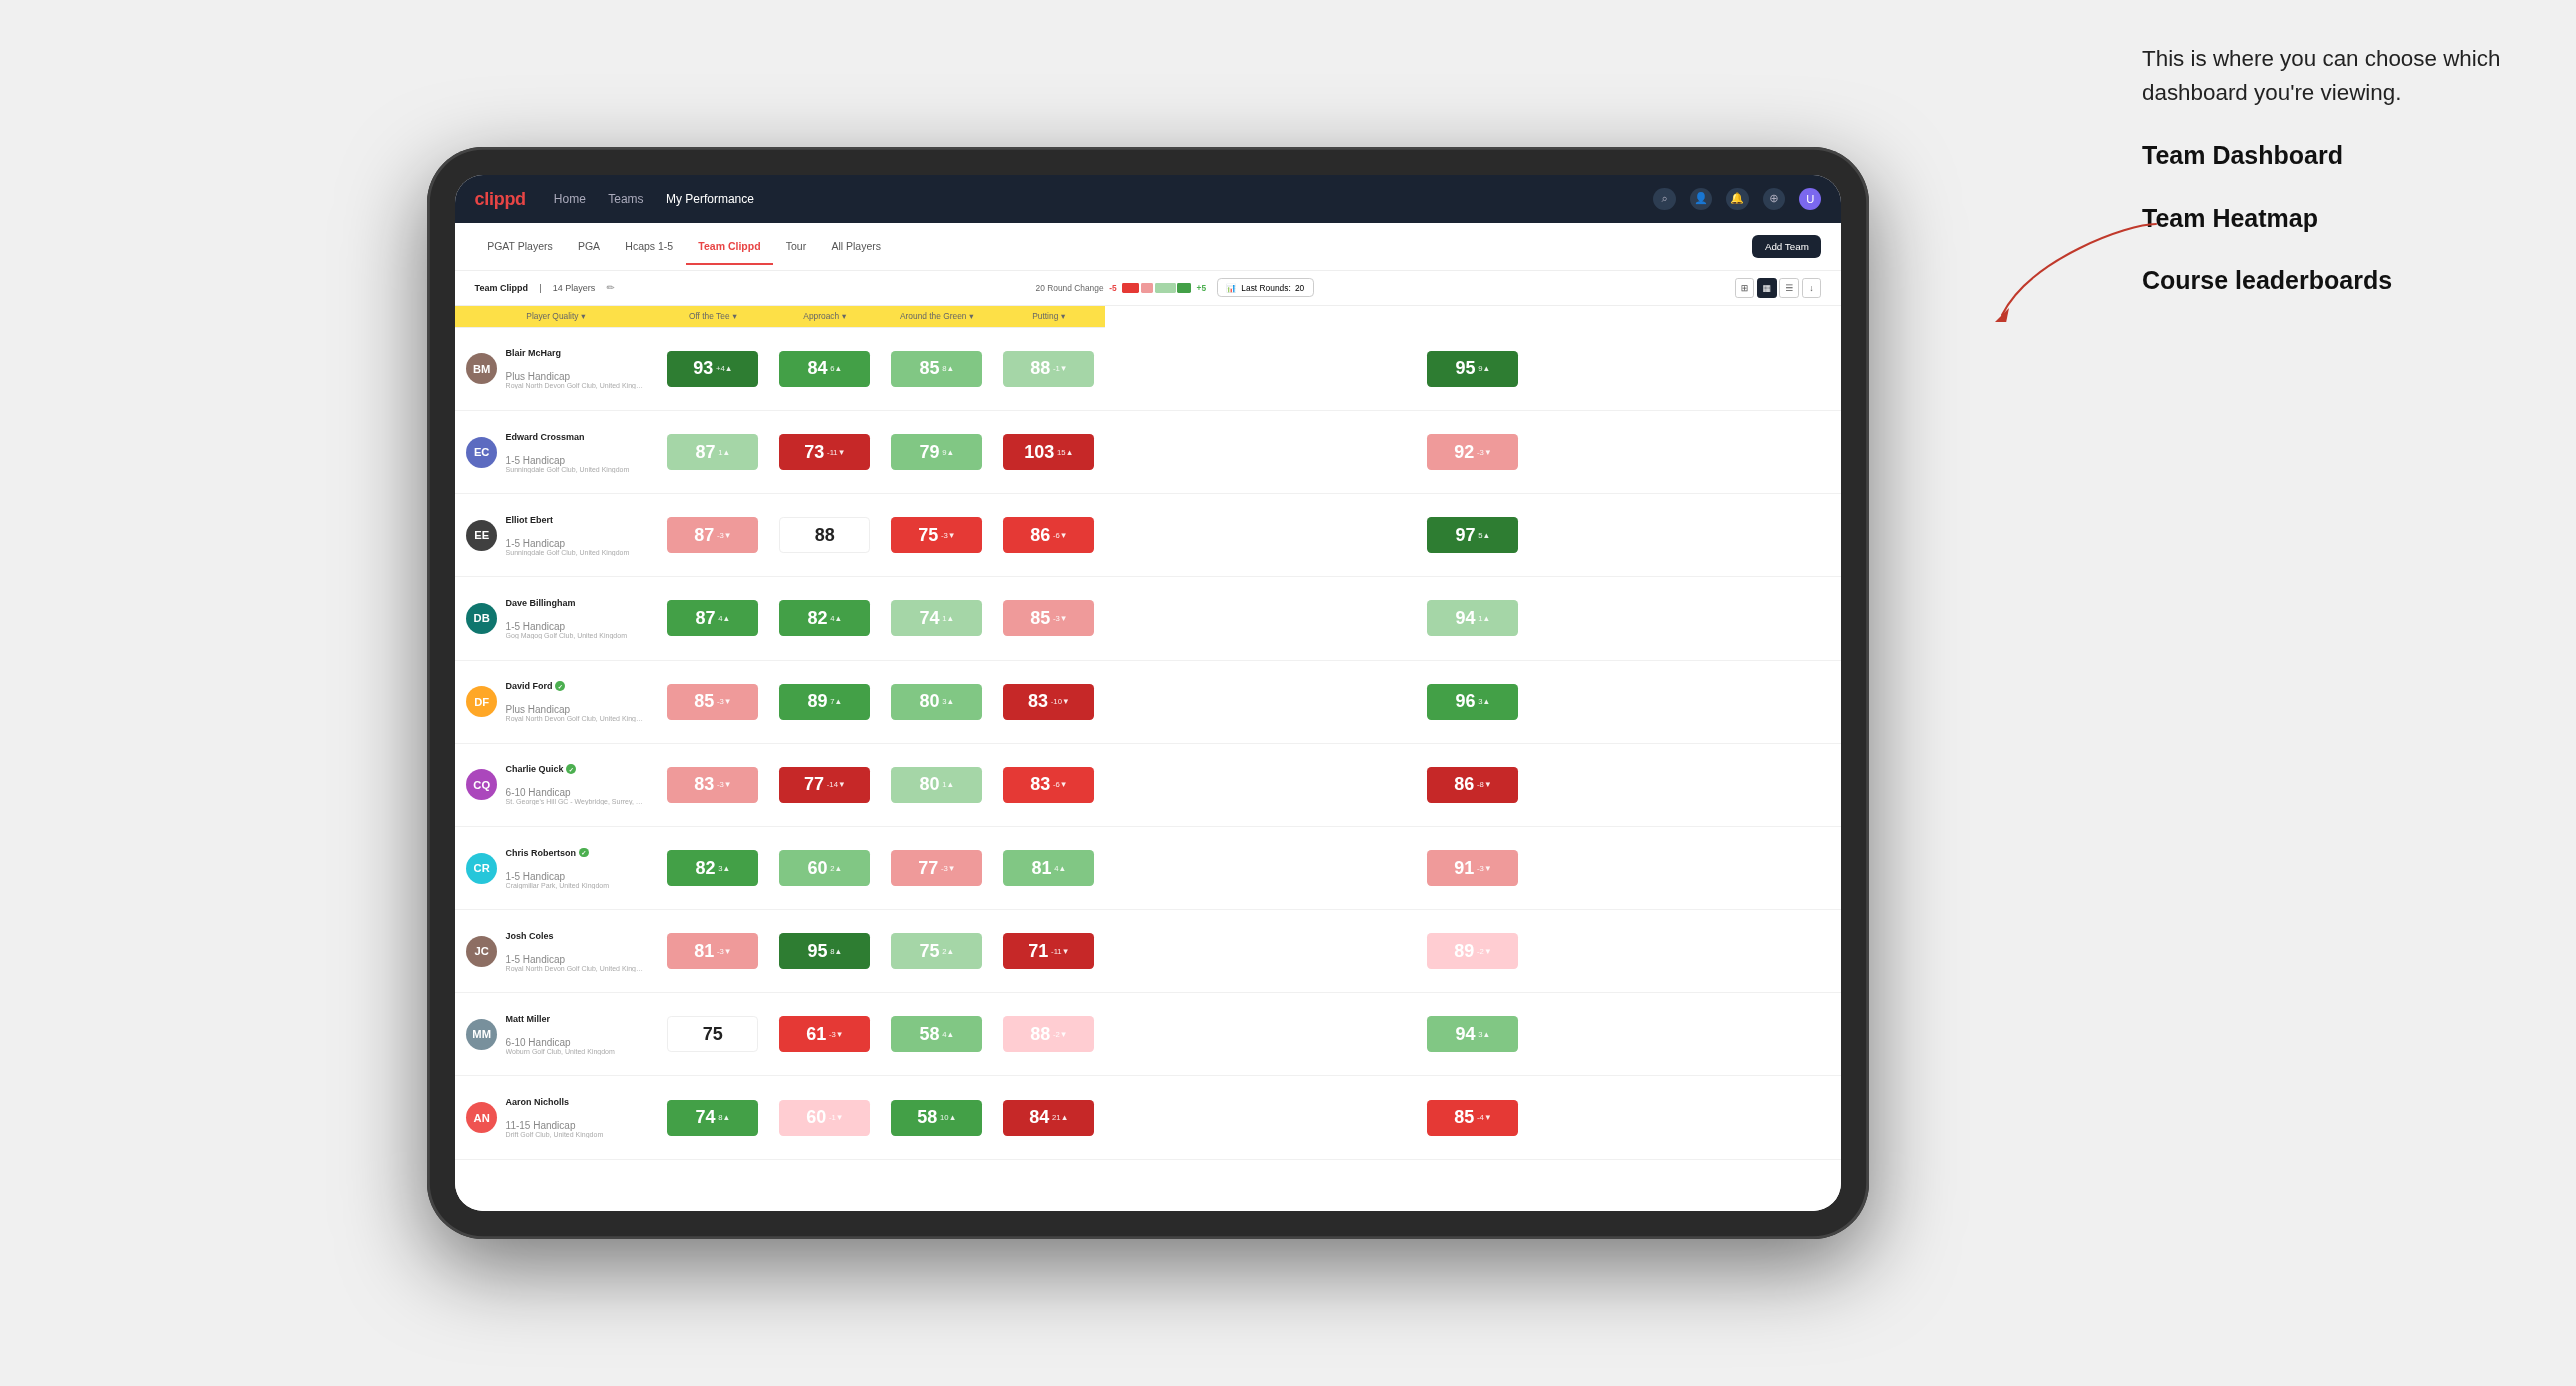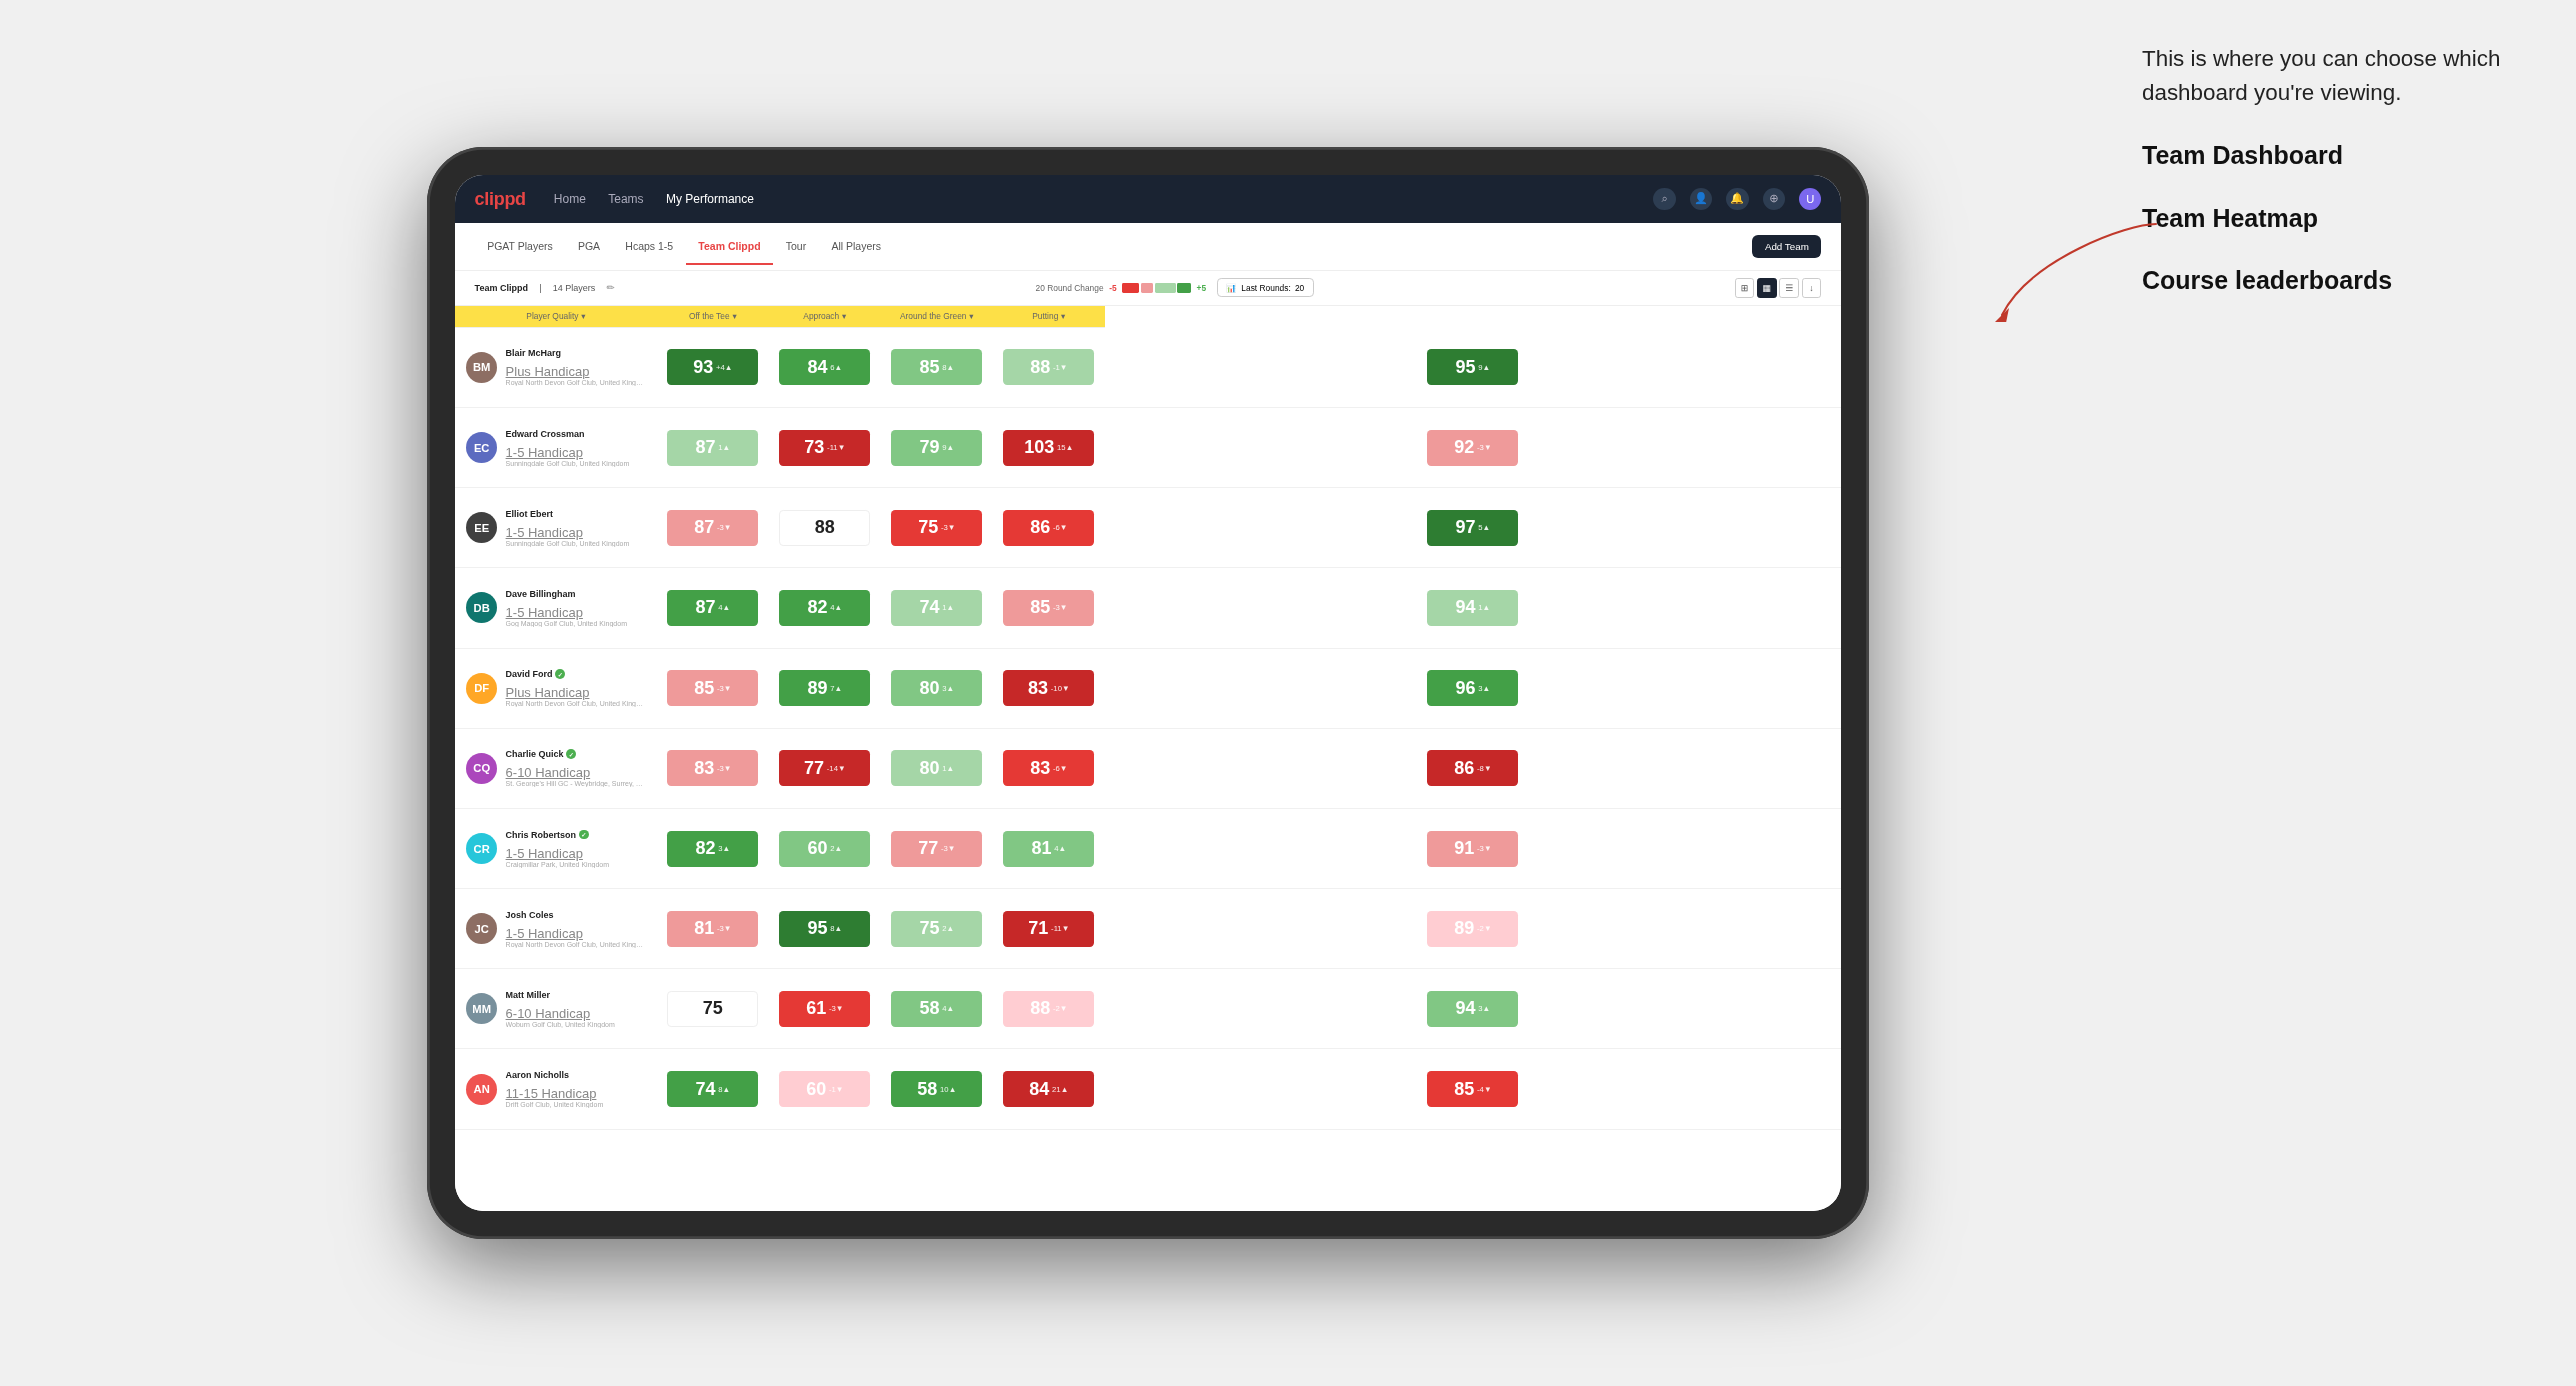--- a/index.html
+++ b/index.html
@@ -303,24 +303,23 @@
     .player-info { flex: 1; min-width: 0; }
     .player-name {
       font-size: 9px;
       font-weight: 600;
       color: #222;
       display: flex;
       align-items: center;
       gap: 2.8px;
     }
     .player-handicap {
-      font-size: 13px;
+      font-size: 10px;
       color: #888;
-      margin-top: 6px;
-      text-decoration: underline;
+      margin-top: 13px;
     }
     .player-club {
       font-size: 7px;
       color: #aaa;
       white-space: nowrap;
       overflow: hidden;
       text-overflow: ellipsis;
       max-width: 140px;
     }
     .verified-icon {

